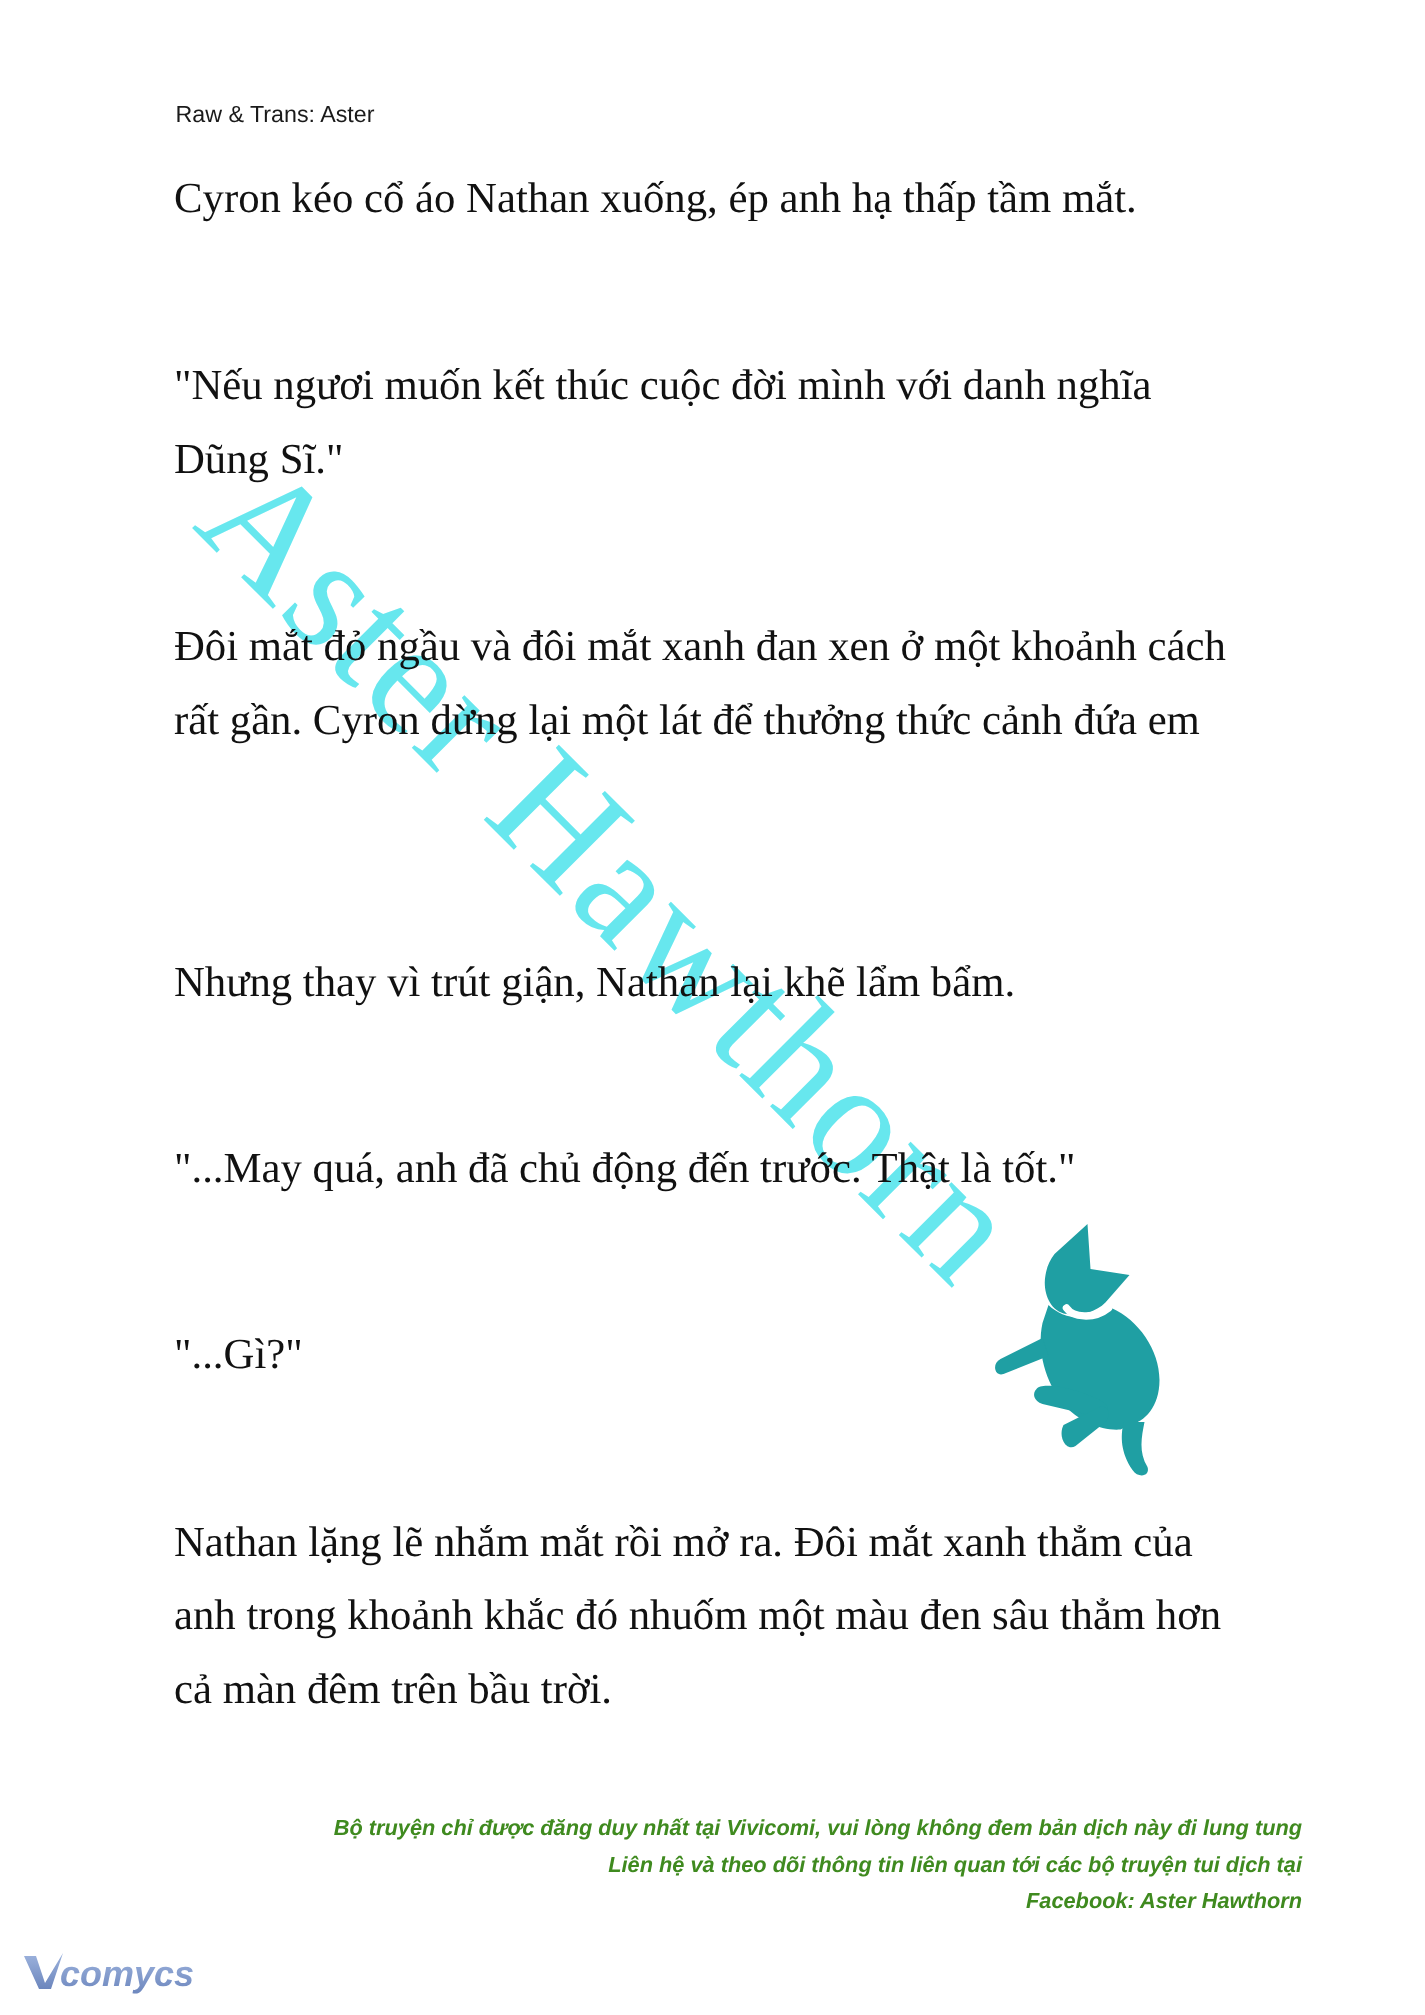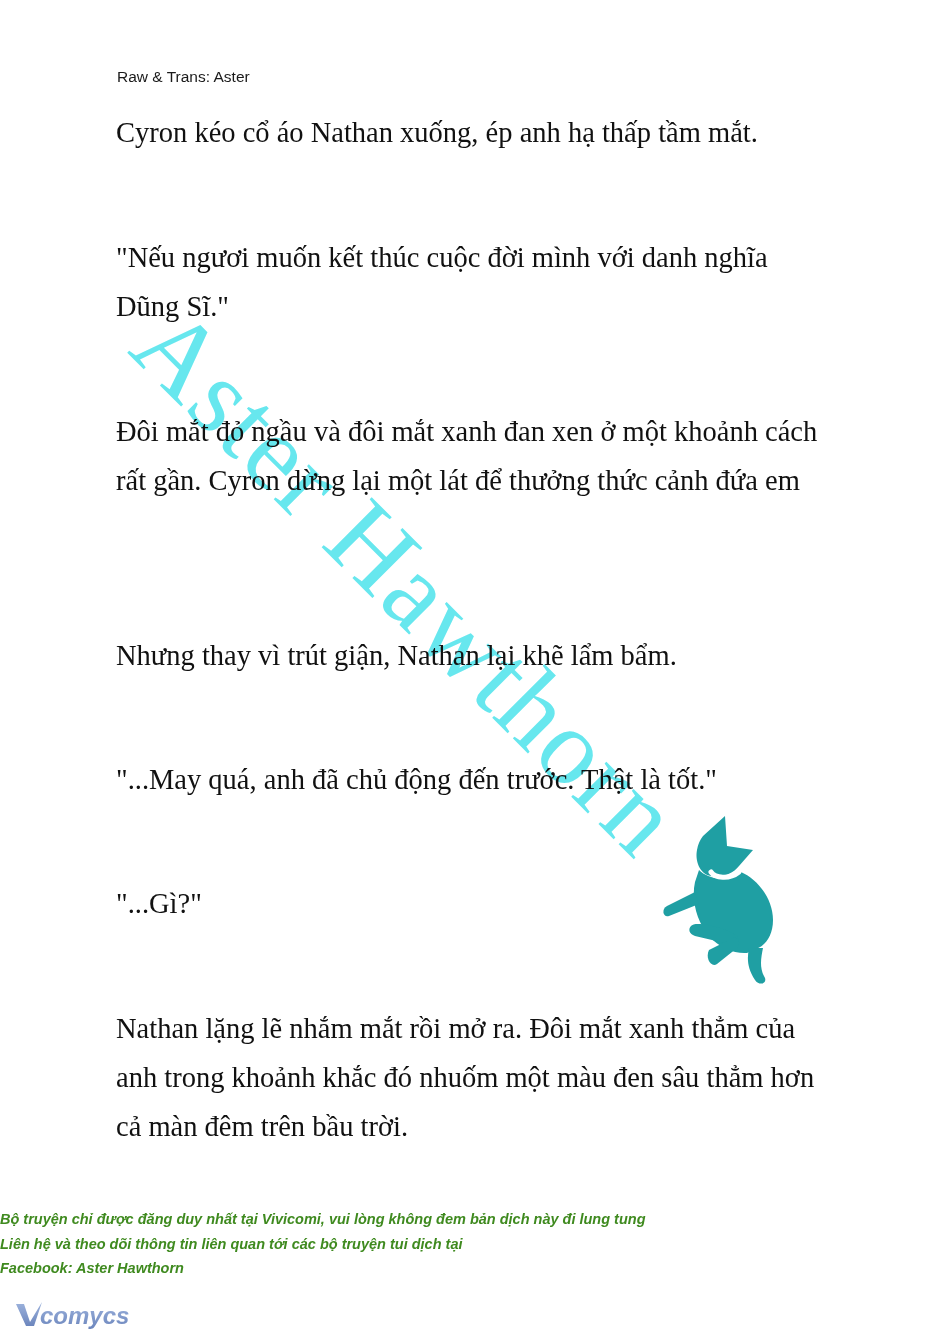--- a/index.html
+++ b/index.html
@@ -30,21 +30,21 @@
       line-height: 49px;
       color: #111111;
       margin: 0;
       white-space: nowrap;
     }
     .para .line { display: block; }
     .footer {
       position: absolute;
       left: 0;
       width: 868px;
-      text-align: left;
+      text-align: right;
       font-family: "Liberation Sans", sans-serif;
       font-style: italic;
       font-weight: bold;
       font-size: 14.5px;
       color: #3f8a1f;
       line-height: 24.5px;
     }
     .footer .fline { display: block; }
     .wm-text {
       position: absolute;

